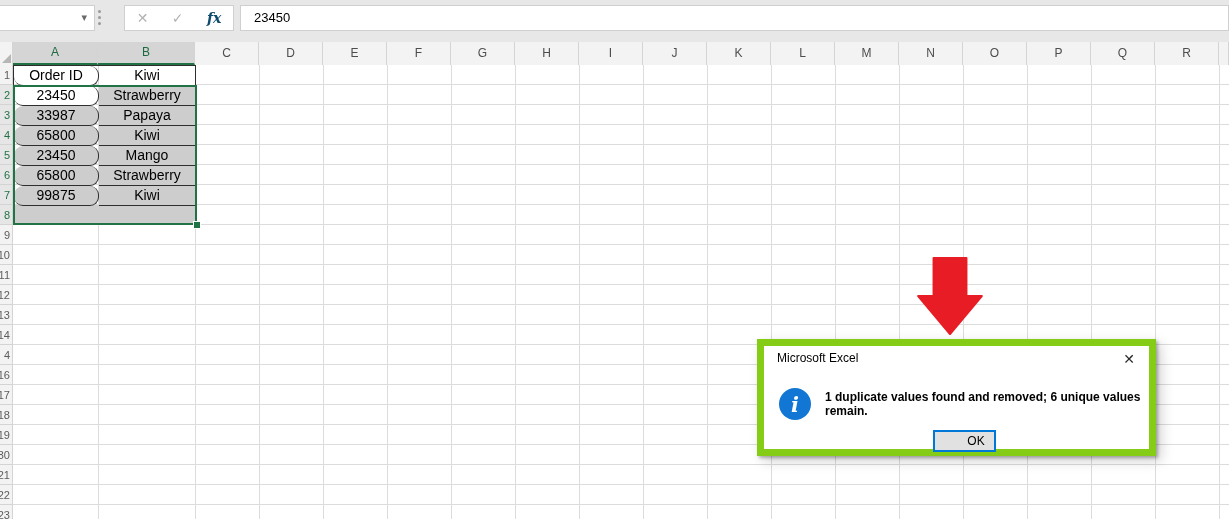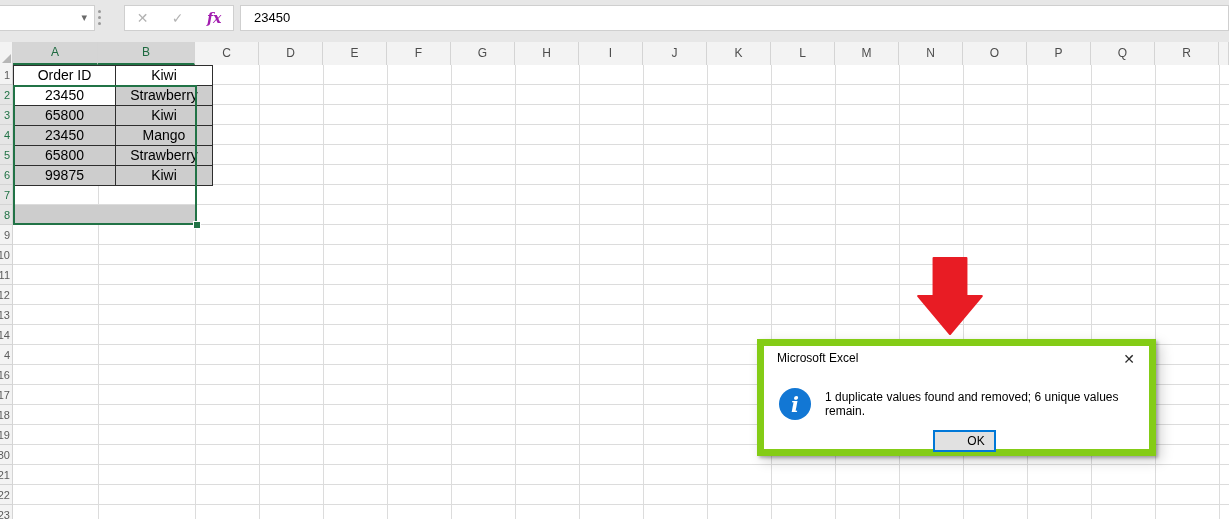--- a/index.html
+++ b/index.html
@@ -9,21 +9,21 @@
   
   .topbar { position:absolute; left:0; top:0; width:1229px; height:42px; background:#e7e7e7; }
   .namebox { position:absolute; left:-28px; top:5px; width:123px; height:26px; background:#fff;
              border:1px solid #cfcfcf; }
   .namebox .dd { position:absolute; right:7px; top:5px; font-size:11px; color:#6a6a6a; }
   .dots { position:absolute; left:98px; top:10px; width:4px; display:flex; flex-direction:column; gap:3px; }
   .dots i { width:3px; height:3px; border-radius:50%; background:#9a9a9a; }
   .fbtns { position:absolute; left:124px; top:5px; width:110px; height:26px; background:#fff;
            border:1px solid #cfcfcf; display:flex; align-items:center; justify-content:space-around; }
   .fbtns .fx { font-family:"DejaVu Serif", serif; font-style:italic; font-weight:bold;
-               color:#a21caf; font-size:14px; }
+               color:#0c4a6e; font-size:14px; }
   .fbtns .dim { color:#b3b3b3; font-size:14px; }
   .fbar { position:absolute; left:240px; top:5px; width:989px; height:26px; background:#fff;
           border:1px solid #cfcfcf; line-height:24px; padding-left:13px; font-size:13px; color:#000; }
 
   
   .colheaders { position:absolute; left:0; top:42px; width:1229px; height:23px; display:flex;
                 background:#f3f3f3; border-bottom:1px solid #c9c9c9; }
   .corner { width:13px; height:23px; background:#f3f3f3; border-right:1px solid #d4d4d4; position:relative; }
   .corner i { position:absolute; right:1px; bottom:2px; width:0; height:0;
               border-left:9px solid transparent; border-bottom:9px solid #b6b6b6; }
@@ -42,21 +42,21 @@
   .sheet { position:absolute; left:13px; top:65px; width:1216px; height:454px; background:#fff; }
   .hlines { position:absolute; inset:0;
             background:repeating-linear-gradient(to bottom, transparent 0 19px, #dcdcdc 19px 20px); }
   .vline { position:absolute; top:0; bottom:0; width:1px; background:#dcdcdc; }
 
   
   .xtable { position:absolute; left:0; top:0; border-top:1px solid #2e2e2e; border-left:1px solid #2e2e2e; }
   .xrow { display:flex; }
   .xcell { height:20px; line-height:19px; text-align:center; font-size:14px; color:#000;
            border-right:1px solid #2e2e2e; border-bottom:1px solid #2e2e2e; background:#cdcdcd; }
-  .xcell.c0 { width:102px; } .xcell.c1 { width:97px; }
+  .xcell.c0 { width:85px;border-radius:9px; } .xcell.c1 { width:97px; }
   .xrow.head .xcell { background:#fff; }
   .xcell.active { background:#fff; }
   .row8fill { position:absolute; left:1px; top:140px; width:181px; height:19px; background:#cdcdcd; }
   .selbox { position:absolute; left:0; top:20px; width:184px; height:140px;
             border:2px solid #217346; pointer-events:none; }
   .fillhandle { position:absolute; left:180px; top:156px; width:8px; height:8px;
                 background:#217346; border:1px solid #fff; }
 
   
   .arrow { position:absolute; left:915px; top:257px; }
@@ -66,21 +66,21 @@
             border:7px solid #84cc16;
             box-shadow:2px 2px 3px rgba(0,0,0,.28), 5px 5px 12px rgba(0,0,0,.18); }
   .dtitle { position:absolute; left:13px; top:5px; font-size:12px; color:#000; }
   .dclose { position:absolute; right:8px; top:3px; width:24px; height:20px; text-align:center;
             line-height:20px; font-size:14px; color:#2b2b2b; cursor:default; }
   .dcontent { position:absolute; left:15px; right:8px; top:42px; height:32px;
               display:flex; align-items:center; }
   .dicon { width:32px; height:32px; border-radius:50%; background:#1277d4; color:#fff; flex:0 0 32px;
            display:flex; align-items:center; justify-content:center;
            font-family:"DejaVu Serif", serif; font-size:21px; font-weight:bold; font-style:italic; }
-  .dmsg { margin-left:14px; font-size:12px; color:#000; }
+  .dmsg { margin-left:14px; font-size:12px; color:#000;font-weight:bold; }
   .dok { position:absolute; left:169px; top:84px; width:63px; height:22px; background:#e1e1e1;
          border:2px solid #0078d7; font-size:12px; color:#000; text-align:center; line-height:18px;
          font-family:"Liberation Sans", sans-serif;padding-left:23px; }
 </style>
 </head>
 <body>
 
 <div class="screen">
 
   <div class="topbar">
@@ -177,20 +177,24 @@
     <div class="xtable" id="xtable">
         <div class="xrow head">
           <div class="xcell c0">Order ID</div>
           <div class="xcell c1">Kiwi</div>
         </div>
         <div class="xrow data">
           <div class="xcell c0 active">23450</div>
           <div class="xcell c1">Strawberry</div>
         </div>
         <div class="xrow data">
+          <div class="xcell c0">33987</div>
+          <div class="xcell c1">Papaya</div>
+        </div>
+        <div class="xrow data">
           <div class="xcell c0">65800</div>
           <div class="xcell c1">Kiwi</div>
         </div>
         <div class="xrow data">
           <div class="xcell c0">23450</div>
           <div class="xcell c1">Mango</div>
         </div>
         <div class="xrow data">
           <div class="xcell c0">65800</div>
           <div class="xcell c1">Strawberry</div>

